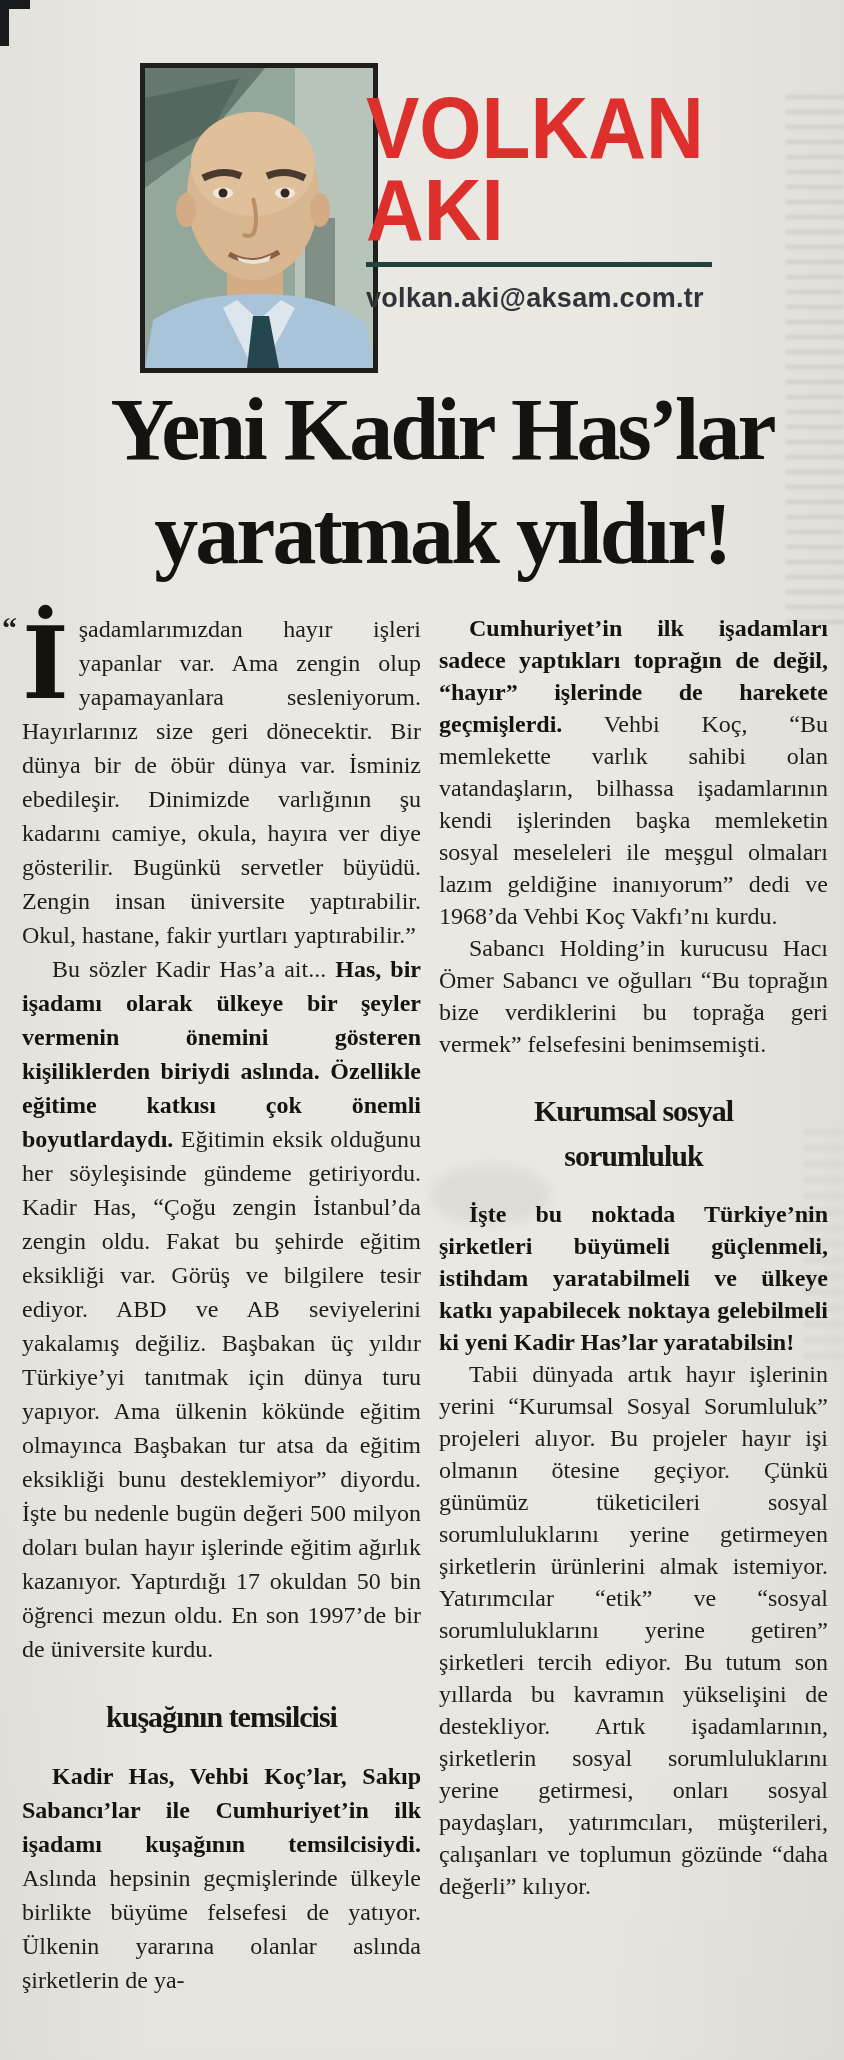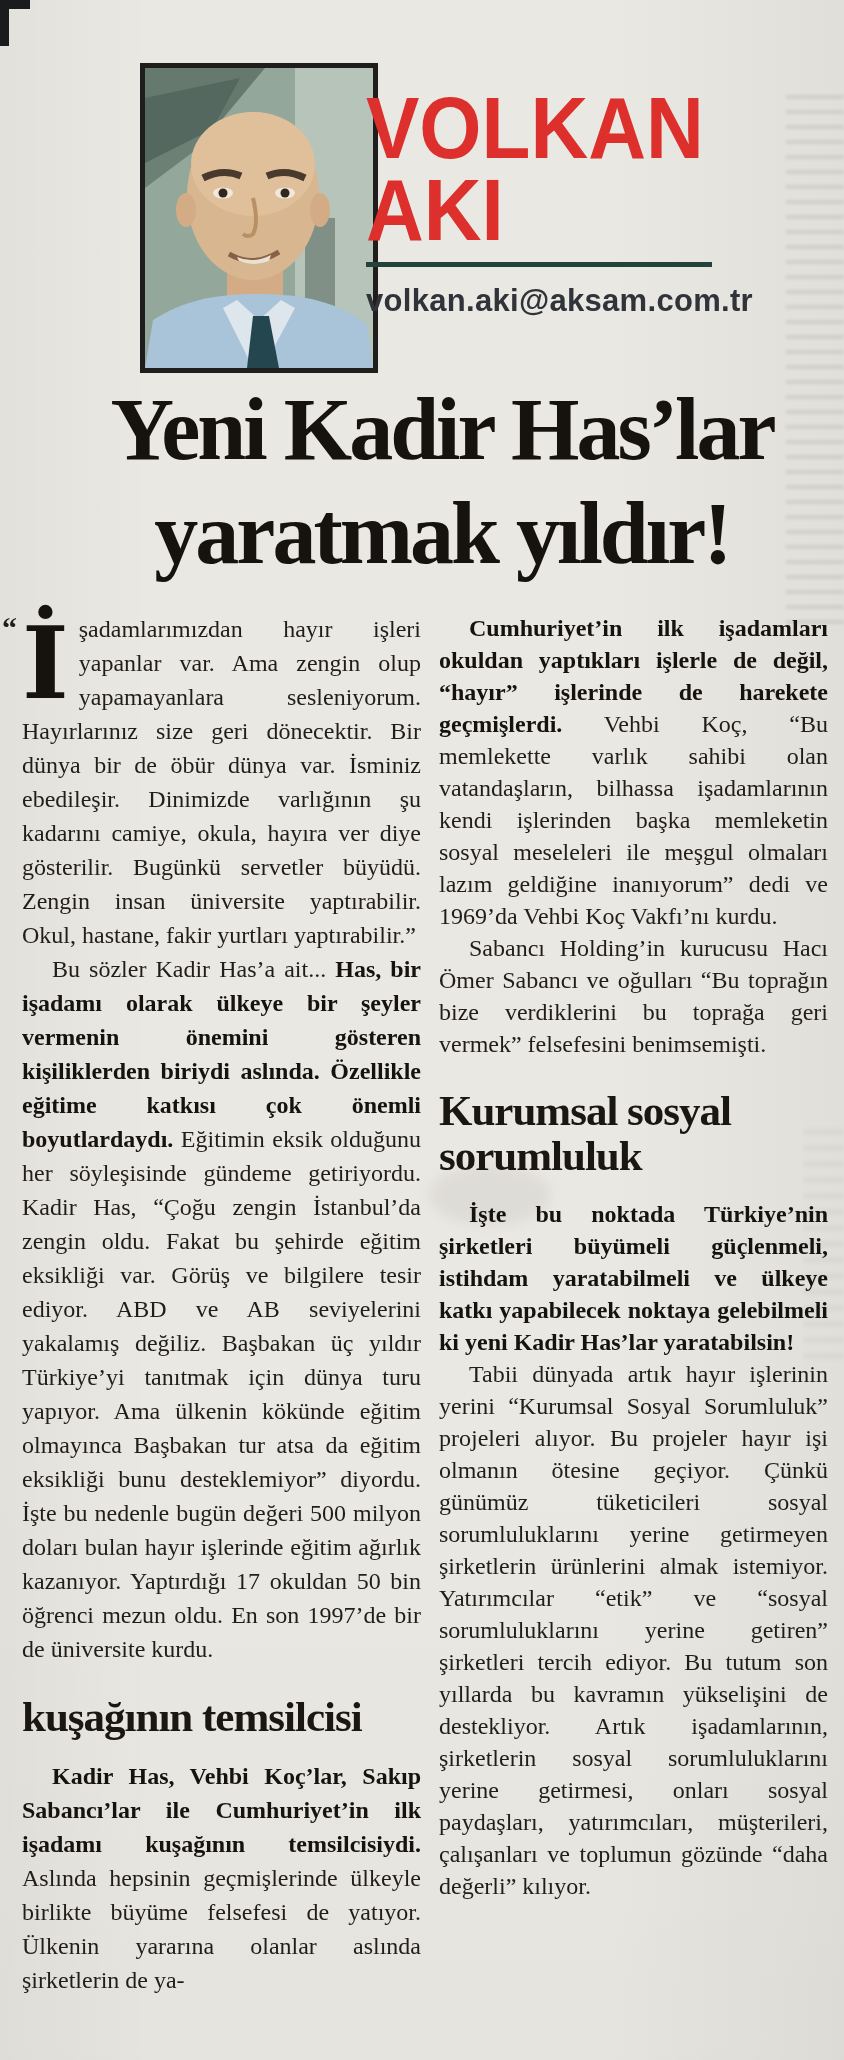--- a/index.html
+++ b/index.html
@@ -28,38 +28,38 @@
   
   .photo-frame{position:absolute;left:140px;top:63px;width:228px;height:300px;
     border:5px solid #201e1c;background:#93a89b;box-sizing:content-box;}
   .photo-frame svg{display:block;}
   .masthead-right{position:absolute;left:366px;top:88px;width:346px;}
   .author-name{color:#dd2f2c;font-family:"Liberation Sans", sans-serif;font-weight:bold;
     font-size:80px;line-height:82px;letter-spacing:0px;}
   .author-name span{display:block;transform:scaleY(1.08);transform-origin:center;}
   .mast-rule{height:5px;background:#24423c;margin:10px 0 16px;}
   .author-email{font-family:"Liberation Sans", sans-serif;font-weight:bold;
-    font-size:31px;color:#30343a;letter-spacing:.3px;}
+    font-size:27px;color:#30343a;letter-spacing:.3px;}
 
   
   .headline{position:absolute;top:378px;left:0;width:844px;margin:0;text-align:center;
     font-family:"Liberation Serif", serif;font-weight:bold;color:#15120f;
     font-size:88px;line-height:104px;letter-spacing:-3px;}
   .headline span{display:block;padding-left:40px;}
 
   
   .columns{position:absolute;top:612px;left:22px;width:806px;display:flex;gap:18px;}
   .col{text-align:justify;}
   .col-left{width:399px;font-size:24px;line-height:34px;}
   .col-right{width:389px;font-size:24px;line-height:32px;}
   .col p{margin:0;}
   .ind{text-indent:30px;}
   .col b{color:#16130e;}
-  .subhead{margin:28px 0 20px;text-align:left;font-weight:bold;
-    font-size:43px;line-height:45px;letter-spacing:-1px;color:#1a1611;}
+  .subhead{margin:28px 0 20px;text-align:center;font-weight:bold;
+    font-size:30px;line-height:45px;letter-spacing:-1px;color:#1a1611;}
   .subhead span{display:block;}
   .oq{float:left;font-size:30px;line-height:28px;font-weight:bold;width:16px;margin-left:-20px;margin-top:2px;text-indent:0;}
   .dropcap{float:left;font-family:"DejaVu Serif", serif;font-weight:bold;
     font-size:100px;line-height:86px;padding:8px 10px 0 0;color:#16130e;text-indent:0;}
 </style>
 </head>
 <body>
 
 <div class="page">
 
@@ -120,21 +120,21 @@
     <div class="col col-left">
       <p><span class="oq">“</span><span class="dropcap">İ</span><span>şadamlarımızdan hayır işleri yapanlar var. Ama zengin olup yapamayanlara sesleniyorum. Hayırlarınız size geri dönecektir. Bir dünya bir de öbür dünya var. İsminiz ebedileşir. Dinimizde varlığının şu kadarını camiye, okula, hayıra ver diye gösterilir. Bugünkü servetler büyüdü. Zengin insan üniversite yaptırabilir. Okul, hastane, fakir yurtları yaptırabilir.”</span></p>
       <p class="ind"><span>Bu sözler Kadir Has’a ait... </span><b>Has, bir işadamı olarak ülkeye bir şeyler vermenin önemini gösteren kişiliklerden biriydi aslında. Özellikle eğitime katkısı çok önemli boyutlardaydı.</b><span> Eğitimin eksik olduğunu her söyleşisinde gündeme getiriyordu. Kadir Has, “Çoğu zengin İstanbul’da zengin oldu. Fakat bu şehirde eğitim eksikliği var. Görüş ve bilgilere tesir ediyor. ABD ve AB seviyelerini yakalamış değiliz. Başbakan üç yıldır Türkiye’yi tanıtmak için dünya turu yapıyor. Ama ülkenin kökünde eğitim olmayınca Başbakan tur atsa da eğitim eksikliği bunu desteklemiyor” diyordu. İşte bu nedenle bugün değeri 500 milyon doları bulan hayır işlerinde eğitim ağırlık kazanıyor. Yaptırdığı 17 okuldan 50 bin öğrenci mezun oldu. En son 1997’de bir de üniversite kurdu.</span></p>
       <h3 class="subhead">
         <span>kuşağının temsilcisi</span>
       </h3>
       <p class="ind"><b>Kadir Has, Vehbi Koç’lar, Sakıp Sabancı’lar ile Cumhuriyet’in ilk işadamı kuşağının temsilcisiydi.</b><span> Aslında hepsinin geçmişlerinde ülkeyle birlikte büyüme felsefesi de yatıyor. Ülkenin yararına olanlar aslında şirketlerin de ya-</span></p>
     </div>
 
     <div class="col col-right">
-      <p class="ind"><b>Cumhuriyet’in ilk işadamları okuldan yaptıkları işlerle de değil, “hayır” işlerinde de harekete geçmişlerdi.</b><span> Vehbi Koç, “Bu memlekette varlık sahibi olan vatandaşların, bilhassa işadamlarının kendi işlerinden başka memleketin sosyal meseleleri ile meşgul olmaları lazım geldiğine inanıyorum” dedi ve 1969’da Vehbi Koç Vakfı’nı kurdu.</span></p>
+      <p class="ind"><b>Cumhuriyet’in ilk işadamları sadece yaptıkları toprağın de değil, “hayır” işlerinde de harekete geçmişlerdi.</b><span> Vehbi Koç, “Bu memlekette varlık sahibi olan vatandaşların, bilhassa işadamlarının kendi işlerinden başka memleketin sosyal meseleleri ile meşgul olmaları lazım geldiğine inanıyorum” dedi ve 1968’da Vehbi Koç Vakfı’nı kurdu.</span></p>
       <p class="ind">Sabancı Holding’in kurucusu Hacı Ömer Sabancı ve oğulları “Bu toprağın bize verdiklerini bu toprağa geri vermek” felsefesini benimsemişti.</p>
       <h3 class="subhead">
         <span>Kurumsal sosyal</span>
         <span>sorumluluk</span>
       </h3>
       <p class="ind"><b>İşte bu noktada Türkiye’nin şirketleri büyümeli güçlenmeli, istihdam yaratabilmeli ve ülkeye katkı yapabilecek noktaya gelebilmeli ki yeni Kadir Has’lar yaratabilsin!</b></p>
       <p class="ind">Tabii dünyada artık hayır işlerinin yerini “Kurumsal Sosyal Sorumluluk” projeleri alıyor. Bu projeler hayır işi olmanın ötesine geçiyor. Çünkü günümüz tüketicileri sosyal sorumluluklarını yerine getirmeyen şirketlerin ürünlerini almak istemiyor. Yatırımcılar “etik” ve “sosyal sorumluluklarını yerine getiren” şirketleri tercih ediyor. Bu tutum son yıllarda bu kavramın yükselişini de destekliyor. Artık işadamlarının, şirketlerin sosyal sorumluluklarını yerine getirmesi, onları sosyal paydaşları, yatırımcıları, müşterileri, çalışanları ve toplumun gözünde “daha değerli” kılıyor.</p>
     </div>
 
   </div>

